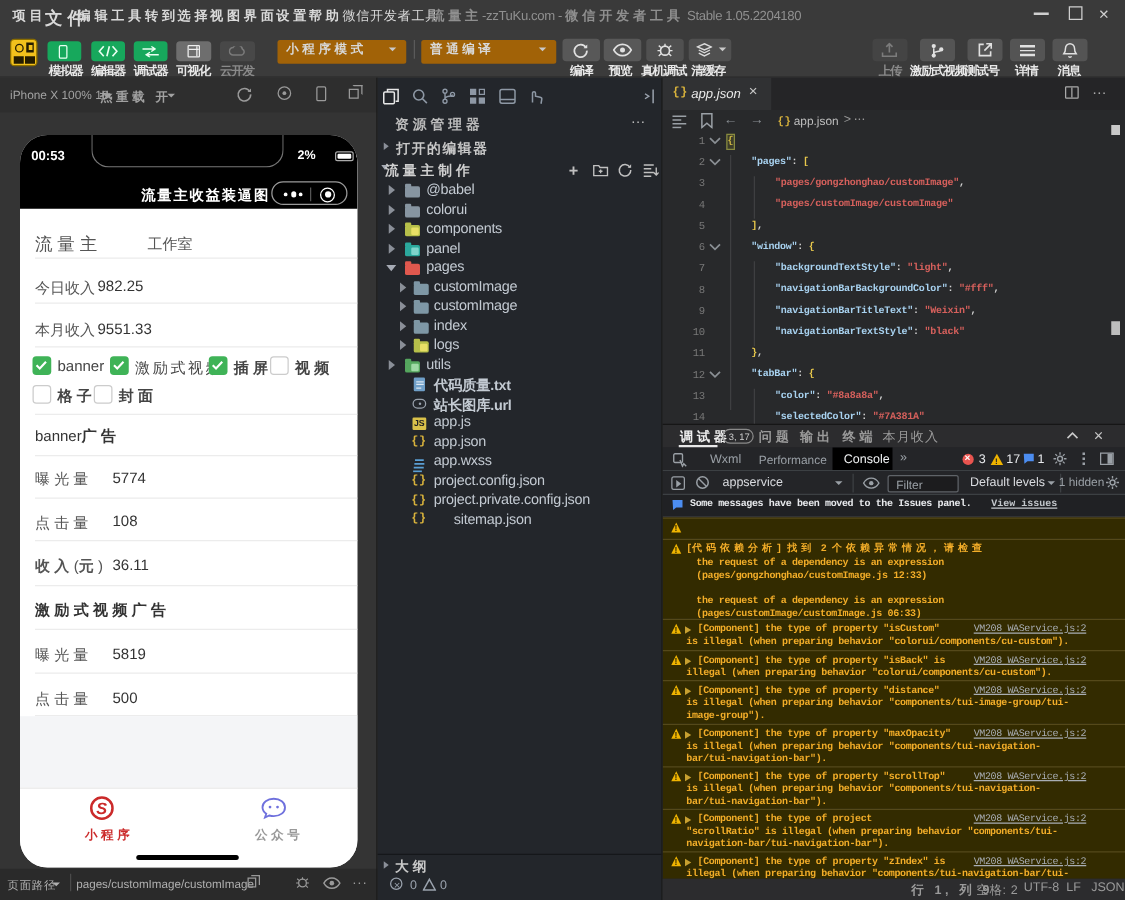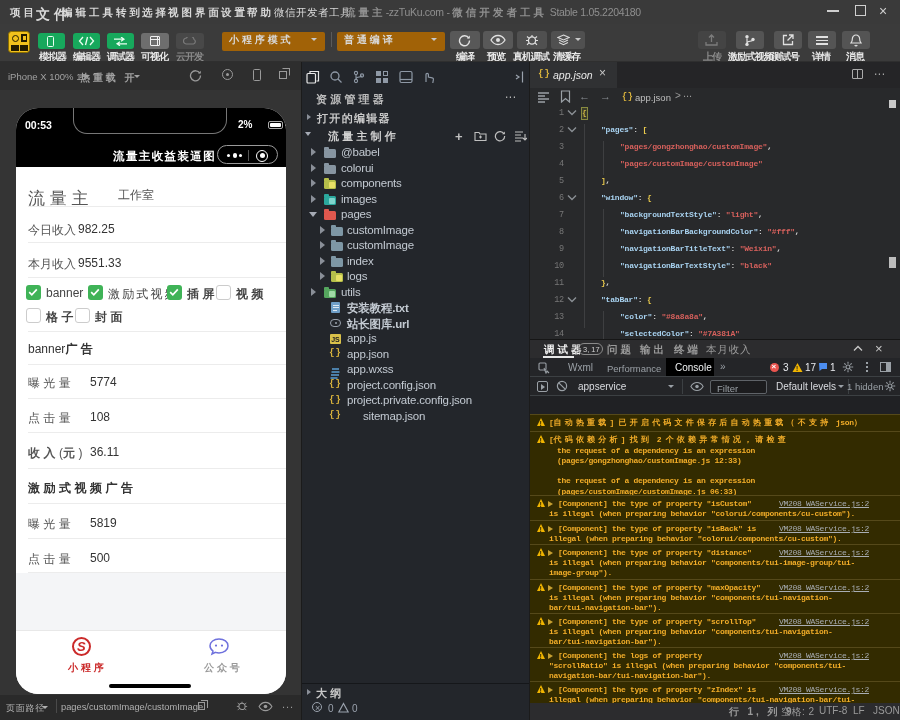--- a/index.html
+++ b/index.html
@@ -179,21 +179,21 @@
  <span class="a" style="left:268.5px;top:15px;width:1.5px;height:3px;background:#aaa;border-radius:0 1px 1px 0"></span>
  <span class="a" style="left:97px;top:41px;font-size:11.5px;letter-spacing:.12em;font-weight:bold;color:#fff">流量主收益装逼图</span>
  <div class="a" style="left:201px;top:37px;width:61px;height:19px;border:1px solid #9a9a9a;border-radius:10px;background:#000">
   <span class="a" style="left:9px;top:8px;width:3.2px;height:3.2px;border-radius:50%;background:#fff"></span>
   <span class="a" style="left:14.5px;top:7px;width:4.5px;height:4.5px;border-radius:50%;background:#fff"></span>
   <span class="a" style="left:21px;top:8px;width:3.2px;height:3.2px;border-radius:50%;background:#fff"></span>
   <span class="a" style="left:30px;top:4px;width:1px;height:11px;background:#555"></span>
   <span class="a" style="left:38px;top:3.5px;width:12px;height:12px;border:1.6px solid #fff;border-radius:50%"></span>
   <span class="a" style="left:41.5px;top:7px;width:5px;height:5px;border-radius:50%;background:#fff"></span>
  </div>
- <span class="a" style="left:12px;top:79px;font-size:17px;color:#555">流 量 主</span>
+ <span class="a" style="left:12px;top:79px;font-size:14px;color:#555">流 量 主</span>
  <span class="a" style="left:102px;top:79px;font-size:12px;color:#555">工作室</span>
  <div class="sep" style="left:12px;top:98px;width:258px"></div>
  <span class="a" style="left:12px;top:114px;font-size:12px;color:#555">今日收入</span>
     <span class="a" style="left:62px;top:114px;font-size:12px;color:#333">982.25</span>
  <div class="sep" style="left:12px;top:134px;width:258px"></div>
  <span class="a" style="left:12px;top:148px;font-size:12px;color:#555">本月收入</span>
     <span class="a" style="left:62px;top:148px;font-size:12px;color:#333">9551.33</span>
  <div class="sep" style="left:12px;top:169px;width:258px"></div>
  <div class="cb cbg" style="left:10px;top:177px"><svg width="14" height="14" viewBox="0 0 14 14">
         <path d="M3.2 7.2l2.6 2.6l5-5.4" stroke="#fff" stroke-width="1.7" fill="none"></path>
@@ -292,21 +292,21 @@
     <path d="M5 12V4.5a1.2 1.2 0 0 1 2.4 0V7l3.8.8c.9.2 1.4.9 1.2 1.8L11.8 13" stroke="#8e98a5" stroke-width="1.2" fill="none"></path>
   </svg>
 <svg class="a" style="left:513px;top:70px" width="14" height="14" viewBox="0 0 14 14">
     <path d="M9.5 1.5v11M3 5l3 2l-3 2" stroke="#9aa2ad" stroke-width="1.2" fill="none"></path>
   </svg>
 <span class="a cjk" style="left:316px;top:92px;font-size:11px;color:#bcbcbc">资源管理器</span>
 <span class="a" style="left:505px;top:87px;font-size:12px;color:#bcbcbc;letter-spacing:.5px">...</span>
 <div class="arr" style="left:307px;top:114px;border-width:3.5px 0 3.5px 4.5px"></div>
 <span class="a" style="left:317px;top:111px;font-size:11px;letter-spacing:.12em;font-weight:bold;color:#c8c8c8">打开的编辑器</span>
 <div class="arrd" style="left:305px;top:132px;border-width:4.5px 3.5px 0 3.5px"></div>
-<span class="a cjk" style="left:328px;top:129px;font-size:11px;font-weight:bold;color:#d0d0d0">流量主制作</span>
+<span class="a cjk" style="left:308px;top:129px;font-size:11px;font-weight:bold;color:#d0d0d0">流量主制作</span>
 <span class="a" style="left:455px;top:129px;font-size:13px;color:#c0c0c0;font-weight:bold">+</span>
 <svg class="a" style="left:474px;top:131px" width="13" height="11" viewBox="0 0 13 11">
     <path d="M1 1.5h4l1 1.5h6v6.5H1z" stroke="#c0c0c0" stroke-width="1.1" fill="none"></path>
     <path d="M6.5 4.5v3M5 6h3" stroke="#c0c0c0" stroke-width="1.1"></path>
   </svg>
 <svg class="a" style="left:494px;top:130px" width="12" height="12" viewBox="0 0 13 13">
     <path d="M10.8 4.2A5 5 0 1 0 11.5 6.5" stroke="#c0c0c0" stroke-width="1.3" fill="none"></path>
     <path d="M11.8 1.5v3h-3z" fill="#c0c0c0"></path>
   </svg>
 <svg class="a" style="left:514px;top:131px" width="13" height="11" viewBox="0 0 13 11">
@@ -318,21 +318,21 @@
 <div class="arr" style="left:311px;top:163.5px"></div>
 <div class="fo" style="left:324px;top:164.5px;background:#8795a1"></div>
 <span class="trow" style="left:341px;top:161.5px">colorui</span>
 <div class="arr" style="left:311px;top:179.0px"></div>
 <div class="fo" style="left:324px;top:180.0px;background:#b6bf4a"></div>
 <div class="a" style="left:329px;top:182.0px;width:6px;height:6px;border-radius:1px;background:#e8e066"></div>
 <span class="trow" style="left:341px;top:177.0px">components</span>
 <div class="arr" style="left:311px;top:194.5px"></div>
 <div class="fo" style="left:324px;top:195.5px;background:#2ba89d"></div>
 <div class="a" style="left:329px;top:197.5px;width:6px;height:6px;border-radius:1px;background:#7fd4cc"></div>
-<span class="trow" style="left:341px;top:192.5px">images</span>
+<span class="trow" style="left:341px;top:192.5px">panel</span>
 <div class="arrd" style="left:309px;top:211.5px"></div>
 <div class="fo" style="left:324px;top:211.0px;background:#e0584e"></div>
 <span class="trow" style="left:341px;top:208.0px">pages</span>
 <div class="arr" style="left:320px;top:225.5px"></div>
 <div class="fo" style="left:331px;top:226.5px;background:#7e97a5"></div>
 <span class="trow" style="left:347px;top:223.5px">customImage</span>
 <div class="arr" style="left:320px;top:241.0px"></div>
 <div class="fo" style="left:331px;top:242.0px;background:#7e97a5"></div>
 <span class="trow" style="left:347px;top:239.0px">customImage</span>
 <div class="arr" style="left:320px;top:256.5px"></div>
@@ -344,21 +344,21 @@
 <span class="trow" style="left:347px;top:270.0px">logs</span>
 <div class="arr" style="left:311px;top:287.5px"></div>
 <div class="fo" style="left:324px;top:288.5px;background:#55a65e"></div>
 <div class="a" style="left:329px;top:290.5px;width:6px;height:6px;border-radius:1px;background:#9fd9a5"></div>
 <span class="trow" style="left:341px;top:285.5px">utils</span>
 <div class="a" style="left:331px;top:302.0px;width:9px;height:11px;background:#6f9fc8;border-radius:1px">
     <div class="a" style="left:1.5px;top:2.5px;width:6px;height:1.2px;background:#dce8f2"></div>
     <div class="a" style="left:1.5px;top:5px;width:6px;height:1.2px;background:#dce8f2"></div>
     <div class="a" style="left:1.5px;top:7.5px;width:4px;height:1.2px;background:#dce8f2"></div>
   </div>
-<span class="trow cjk" style="left:347px;top:301.0px">安装教程.txt</span>
+<span class="trow cjk" style="left:347px;top:301.0px">代码质量.txt</span>
 <div class="a" style="left:330px;top:319px;width:11px;height:8px;border:1.4px solid #9aa2ad;border-radius:4px"></div>
 <div class="a" style="left:334.5px;top:321.5px;width:2.5px;height:2.5px;border-radius:50%;background:#9aa2ad"></div>
 <span class="trow cjk" style="left:347px;top:316.5px">站长图库.url</span>
 <div class="a" style="left:330px;top:333.5px;width:10.5px;height:10.5px;background:#d9c14a;border-radius:1px">
     <span style="position:absolute;left:1.2px;top:2px;font-size:7px;font-weight:bold;color:#222">JS</span>
   </div>
 <span class="trow" style="left:347px;top:332.0px">app.js</span>
 <span class="a" style="left:329px;top:347px;font-family:'Liberation Mono',monospace;font-size:9.5px;font-weight:bold;color:#d9b33c">{ }</span>
 <span class="trow" style="left:347px;top:347.5px">app.json</span>
 <div class="a" style="left:330px;top:364.5px;width:10.5px;height:10.5px"><svg width="11" height="11" viewBox="0 0 11 11">
@@ -518,23 +518,29 @@
   </div>
 <span class="a" style="left:776px;top:381px;font-size:10px;color:#dadce0">Default levels</span>
 <span class="a" style="left:838px;top:385px;width:0;height:0;border:3.5px solid transparent;border-top-color:#9aa0a6"></span>
 <div class="a" style="left:848px;top:379px;width:1px;height:15px;background:#3c4043"></div>
 <span class="a" style="left:847px;top:381px;font-size:9.5px;color:#9aa0a6">1 hidden</span>
 <svg class="a" style="left:884px;top:380px" width="12" height="12" viewBox="0 0 12 12">
     <circle cx="6" cy="6" r="2" stroke="#9aa0a6" stroke-width="1.2" fill="none"></circle>
     <path d="M6 .8v2M6 9.2v2M.8 6h2M9.2 6h2M2.3 2.3l1.4 1.4M8.3 8.3l1.4 1.4M9.7 2.3L8.3 3.7M3.7 8.3L2.3 9.7" stroke="#9aa0a6" stroke-width="1.1"></path>
   </svg>
 <div class="a" style="left:530px;top:395px;width:370px;height:308px;overflow:hidden" id="cmsg">
+<div class="a" style="left:0;top:0;width:370px;height:19px;border-bottom:1px solid #3a3a3a">
+      <svg class="a" style="left:7px;top:4px" width="10" height="10" viewBox="0 0 10 10">
+        <path d="M1 1h8v6H4L1.5 9z" fill="#4c8df0"></path>
+      </svg>
+      <span class="a" style="left:22px;top:4px;white-space:pre;font-family:'Liberation Mono',monospace;font-size:8px;font-weight:bold;letter-spacing:-.3px;color:#e8eaed">Some messages have been moved to the Issues panel.</span>
+      <span class="a" style="left:263px;top:4px;font-family:'Liberation Mono',monospace;font-size:8px;font-weight:bold;color:#c3c7cb;text-decoration:underline">View issues</span>
+    </div>
 <div class="cw" style="top:19.0px;height:17px">
       <div class="wi"></div>
-      <span class="tx" style="left:19px;top:3px">[<i class="cj2">自动热重载</i>] <i class="cj2">已开启代码文件保存后自动热重载（不支持</i> json<i class="cj2">）</i></span>
     </div>
 <div class="cw" style="top:36.0px;height:64px">
       <div class="wi"></div>
       <span class="tx" style="left:19px;top:3px">[<i class="cj2">代码依赖分析</i>] <i class="cj2">找到</i> 2 <i class="cj2">个依赖异常情况，请检查</i></span>
       <span class="tx" style="left:27px;top:13.5px">the request of a dependency is an expression</span>
       <span class="tx" style="left:27px;top:24px">(pages/gongzhonghao/customImage.js 12:33)</span>
       <span class="tx" style="left:27px;top:44px">the request of a dependency is an expression</span>
       <span class="tx" style="left:27px;top:54.5px">(pages/customImage/customImage.js 06:33)</span>
     </div>
 <div class="cw" style="top:100.0px;height:25px">
@@ -571,21 +577,21 @@
       <div class="wi"></div>
       <div class="we"></div>
       <span class="tx" style="left:28px;top:3px">[Component] the type of property "scrollTop"</span>
       <span class="tx" style="left:19px;top:13px">is illegal (when preparing behavior "components/tui-navigation-</span>
       <span class="tx" style="left:19px;top:23px">bar/tui-navigation-bar").</span>
       <span class="lnk">VM208 WAService.js:2</span>
     </div>
 <div class="cw" style="top:252.0px;height:34px">
       <div class="wi"></div>
       <div class="we"></div>
-      <span class="tx" style="left:28px;top:3px">[Component] the logs of property</span>
+      <span class="tx" style="left:28px;top:3px">[Component] the type of project</span>
       <span class="tx" style="left:19px;top:13px">"scrollRatio" is illegal (when preparing behavior "components/tui-</span>
       <span class="tx" style="left:19px;top:23px">navigation-bar/tui-navigation-bar").</span>
       <span class="lnk">VM208 WAService.js:2</span>
     </div>
 <div class="cw" style="top:286.0px;height:30px">
       <div class="wi"></div>
       <div class="we"></div>
       <span class="tx" style="left:28px;top:3px">[Component] the type of property "zIndex" is</span>
       <span class="tx" style="left:19px;top:13px">illegal (when preparing behavior "components/tui-navigation-bar/tui-</span>
       <span class="lnk">VM208 WAService.js:2</span>

